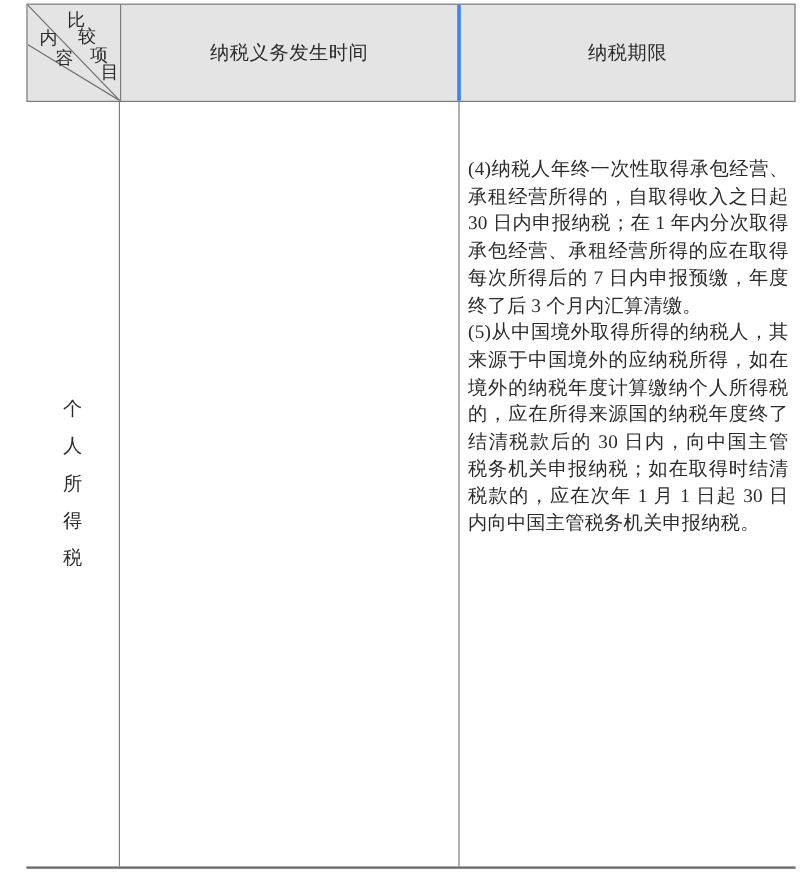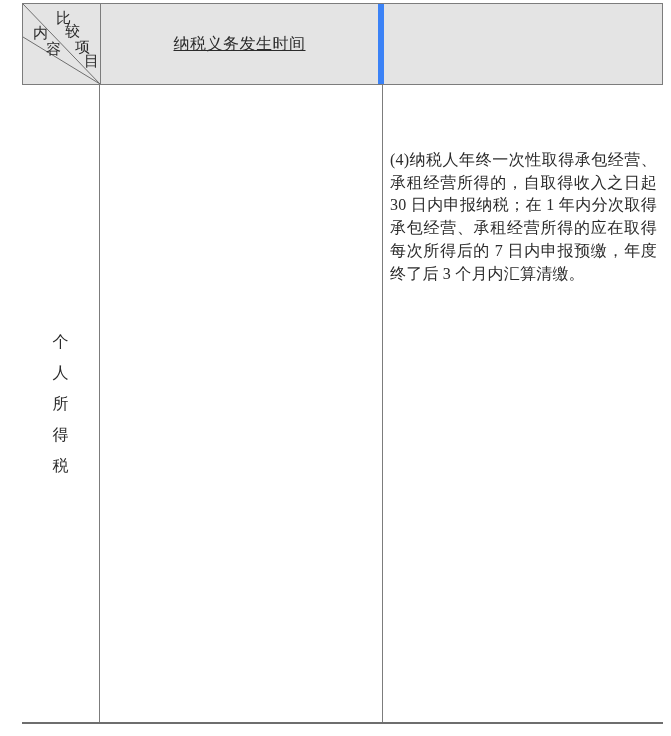--- a/index.html
+++ b/index.html
@@ -49,21 +49,21 @@
   .cc-n2 { left: 23px; top: 38px; }
   .cc-sz { left: 4px;  top: 60px; margin-top: 48px; }
 
   .h-cell {
     display: flex;
     align-items: center;
     justify-content: center;
     font-size: 16px;
     letter-spacing: 0.5px;
   }
-  .h-col2 { width: 283px; border-right: 6px solid #3b82f6; text-decoration: underline; }
+  .h-col2 { width: 283px; border-right: 3px solid #3b82f6; }
   .h-col3 { flex: 1; }
 
   
   .body-row {
     display: flex;
     height: 639px;
     border-bottom: 2px solid #6e6e6e;
   }
   .b-col1 {
     width: 78px;
@@ -75,21 +75,21 @@
     gap: 15px;
     font-size: 16px;
   }
   .b-col1 span { line-height: 16px; }
   .b-col2 {
     width: 283px;
     border-right: 1px solid #7c7c7c;
   }
   .b-col3 {
     flex: 1;
-    padding: 64px 6px 0 7px;
+    padding: 46px 6px 0 7px;
   }
   .b-col3 p {
     margin: 0;
     font-size: 16px;
     line-height: 22.7px;
     text-align: justify;
     text-justify: inter-ideograph;
     letter-spacing: 0.2px;
   }
 </style>
@@ -109,33 +109,35 @@
         <span class="corner-char cc-b1">比</span>
         <span class="corner-char cc-b2">较</span>
         <span class="corner-char cc-b3">项</span>
         <span class="corner-char cc-b4">目</span>
         <span class="corner-char cc-n1">内</span>
         <span class="corner-char cc-n2">容</span>
         <span class="corner-char cc-sz">税 种</span>
       </div>
 
       <div class="h-cell h-col2">纳税义务发生时间</div>
+      <div class="h-cell h-col3">纳税期限</div>
     </div>
 
     <div class="body-row">
 
       <div class="b-col1">
         <span>个</span>
         <span>人</span>
         <span>所</span>
         <span>得</span>
         <span>税</span>
       </div>
 
       <div class="b-col2"></div>
 
       <div class="b-col3">
         <p>(4)纳税人年终一次性取得承包经营、承租经营所得的，自取得收入之日起 30 日内申报纳税；在 1 年内分次取得承包经营、承租经营所得的应在取得每次所得后的 7 日内申报预缴，年度终了后 3 个月内汇算清缴。</p>
+        <p>(5)从中国境外取得所得的纳税人，其来源于中国境外的应纳税所得，如在境外的纳税年度计算缴纳个人所得税的，应在所得来源国的纳税年度终了结清税款后的 30 日内，向中国主管税务机关申报纳税；如在取得时结清税款的，应在次年 1 月 1 日起 30 日内向中国主管税务机关申报纳税。</p>
       </div>
     </div>
 
   </div>
 </div>
 
 </body></html>

